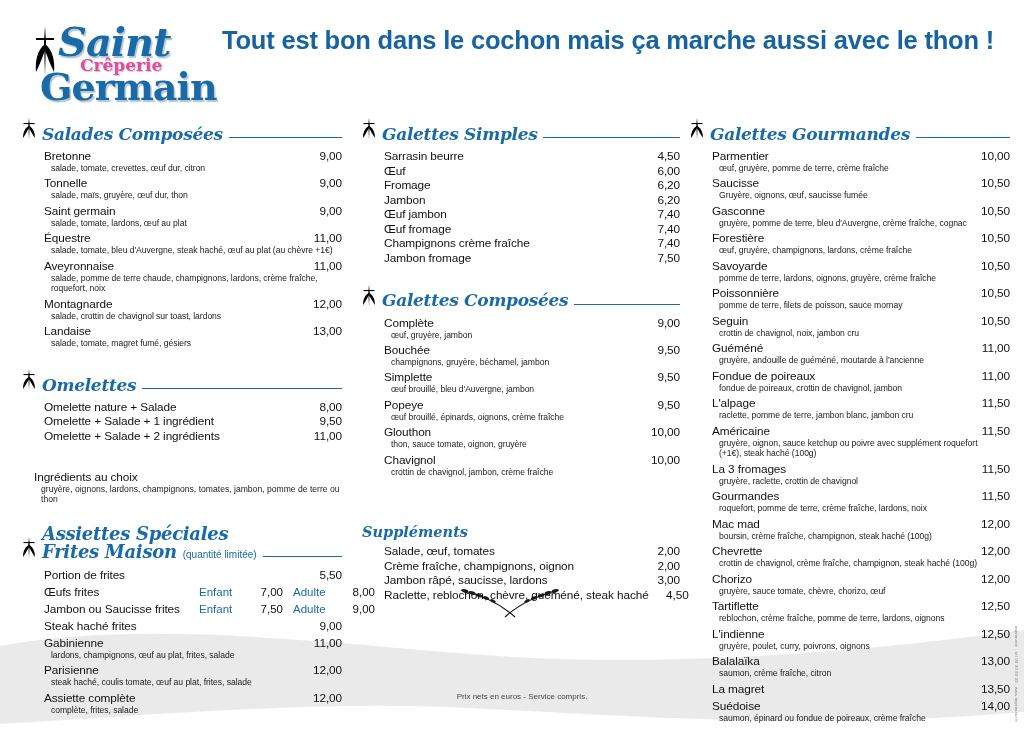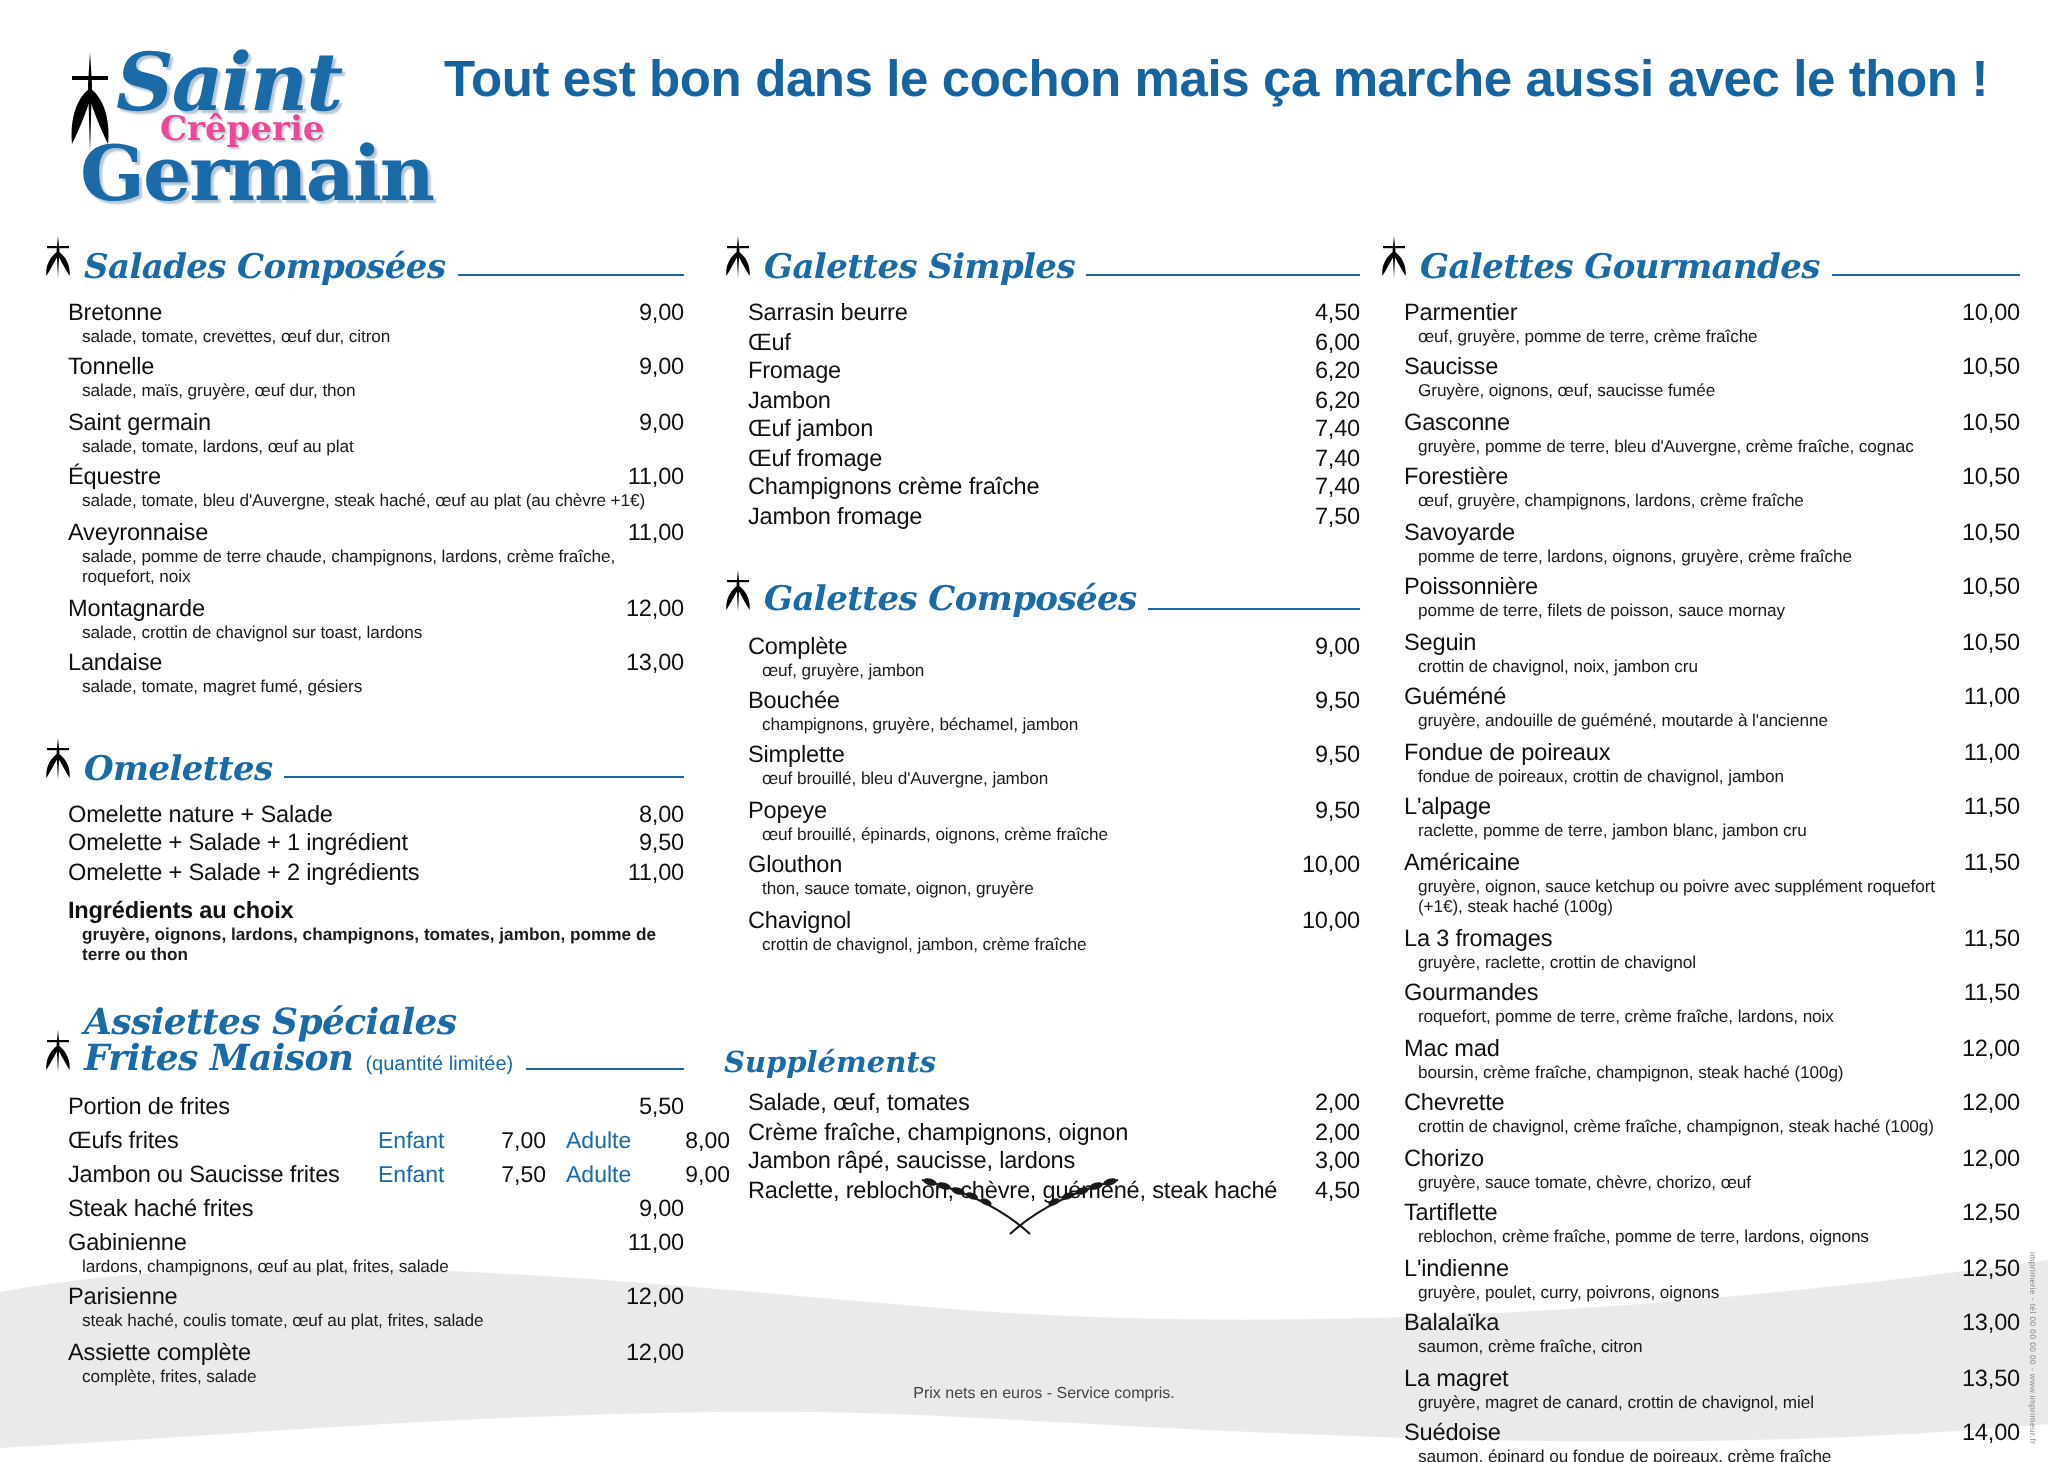--- a/index.html
+++ b/index.html
@@ -144,21 +144,21 @@
     flex: 1 1 auto;
     height: 0;
     border-bottom: 1.6px solid #1a6aa8;
     margin-bottom: 5px;
     min-width: 18px;
   }
 
   
   .items { padding-left: 12px; }
 
-  .item { margin-bottom: 3px; }
+  .item { margin-bottom: 3px; margin-left: 10px; }
 
   .item-row {
     display: flex;
     align-items: baseline;
   }
 
   .item-name {
     flex: 1 1 auto;
     font-size: 11.8px;
     color: #111111;
@@ -202,21 +202,21 @@
     flex: 0 0 auto;
     font-size: 11.5px;
     color: #111111;
     width: 36px;
     text-align: right;
     margin-right: 10px;
   }
   .tier-price.last { margin-right: 0; width: 34px; }
 
   
-  .choice { margin-top: 5px; padding-left: 12px; font-weight: bold; }
+  .choice { margin-top: 27px; padding-left: 12px; }
   .choice-title {
     font-size: 11.8px;
     color: #111111;
     letter-spacing: -0.1px;
   }
   .choice-desc {
     font-size: 8.6px;
     color: #1b1b1b;
     line-height: 1.22;
     padding-left: 7px;
@@ -760,21 +760,20 @@
       <span class="item-name">Balalaïka</span>
       <span class="item-price">13,00</span>
     </div>
           <div class="item-desc">saumon, crème fraîche, citron</div>
         </div>
         <div class="item">
           <div class="item-row">
       <span class="item-name">La magret</span>
       <span class="item-price">13,50</span>
     </div>
-          <div class="item-desc">gruyère, magret de canard, crottin de chavignol, miel</div>
         </div>
         <div class="item">
           <div class="item-row">
       <span class="item-name">Suédoise</span>
       <span class="item-price">14,00</span>
     </div>
           <div class="item-desc">saumon, épinard ou fondue de poireaux, crème fraîche</div>
         </div>
       </div>
     </div>

